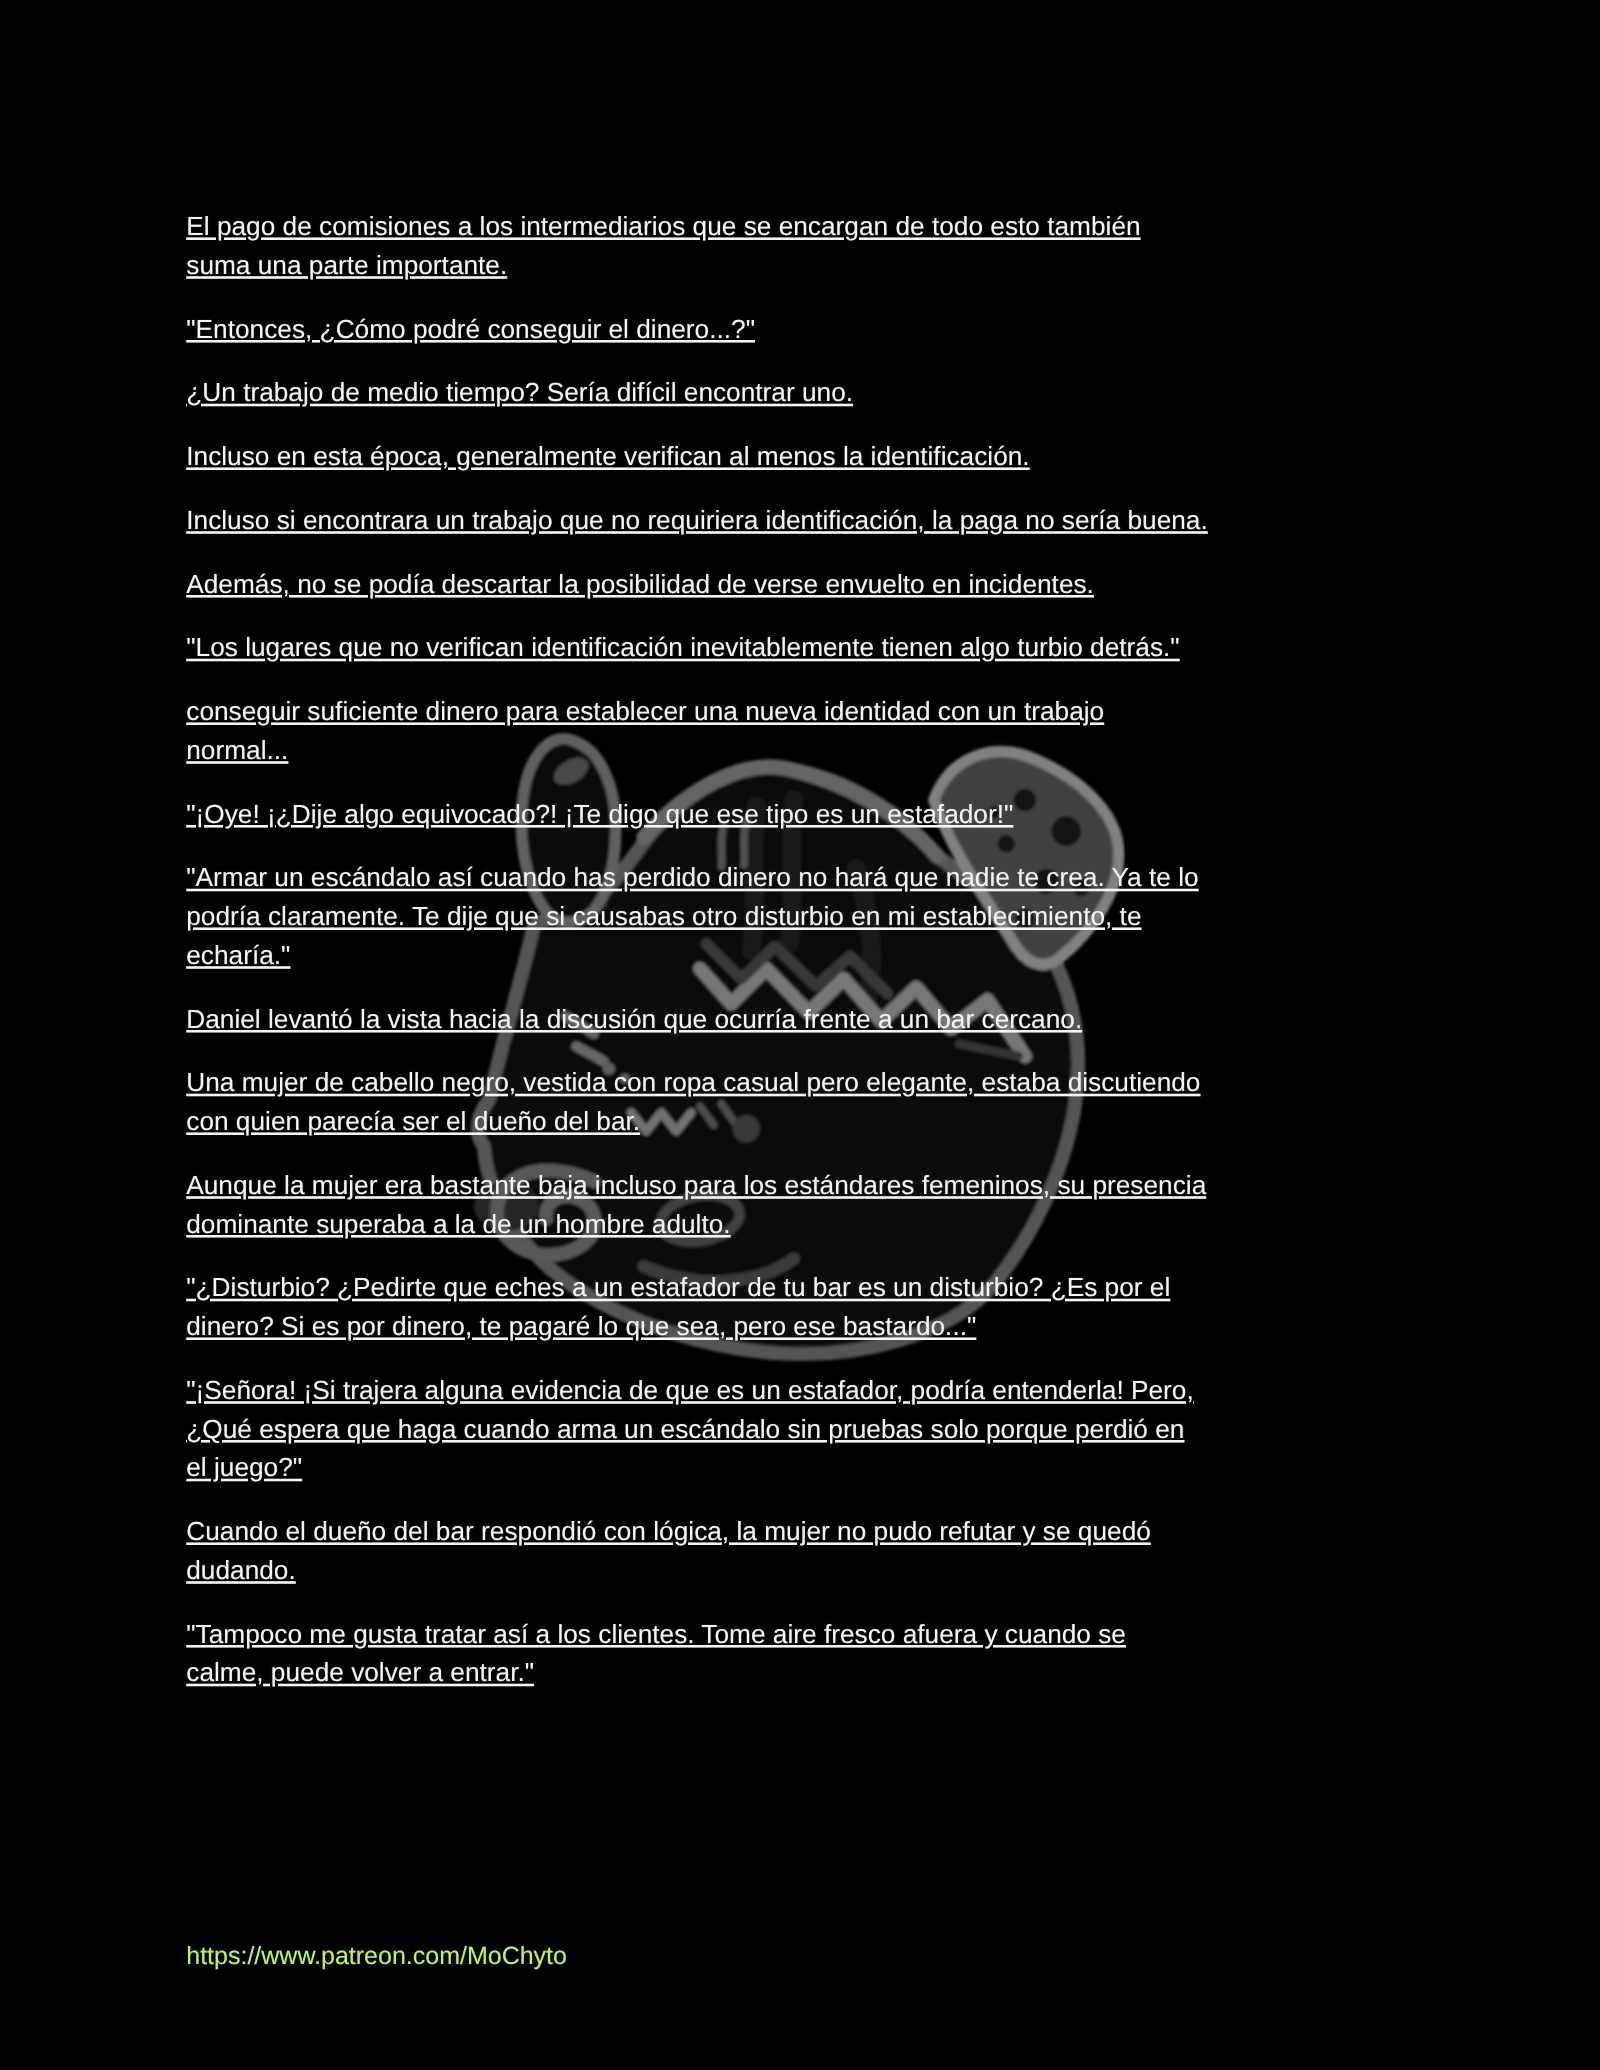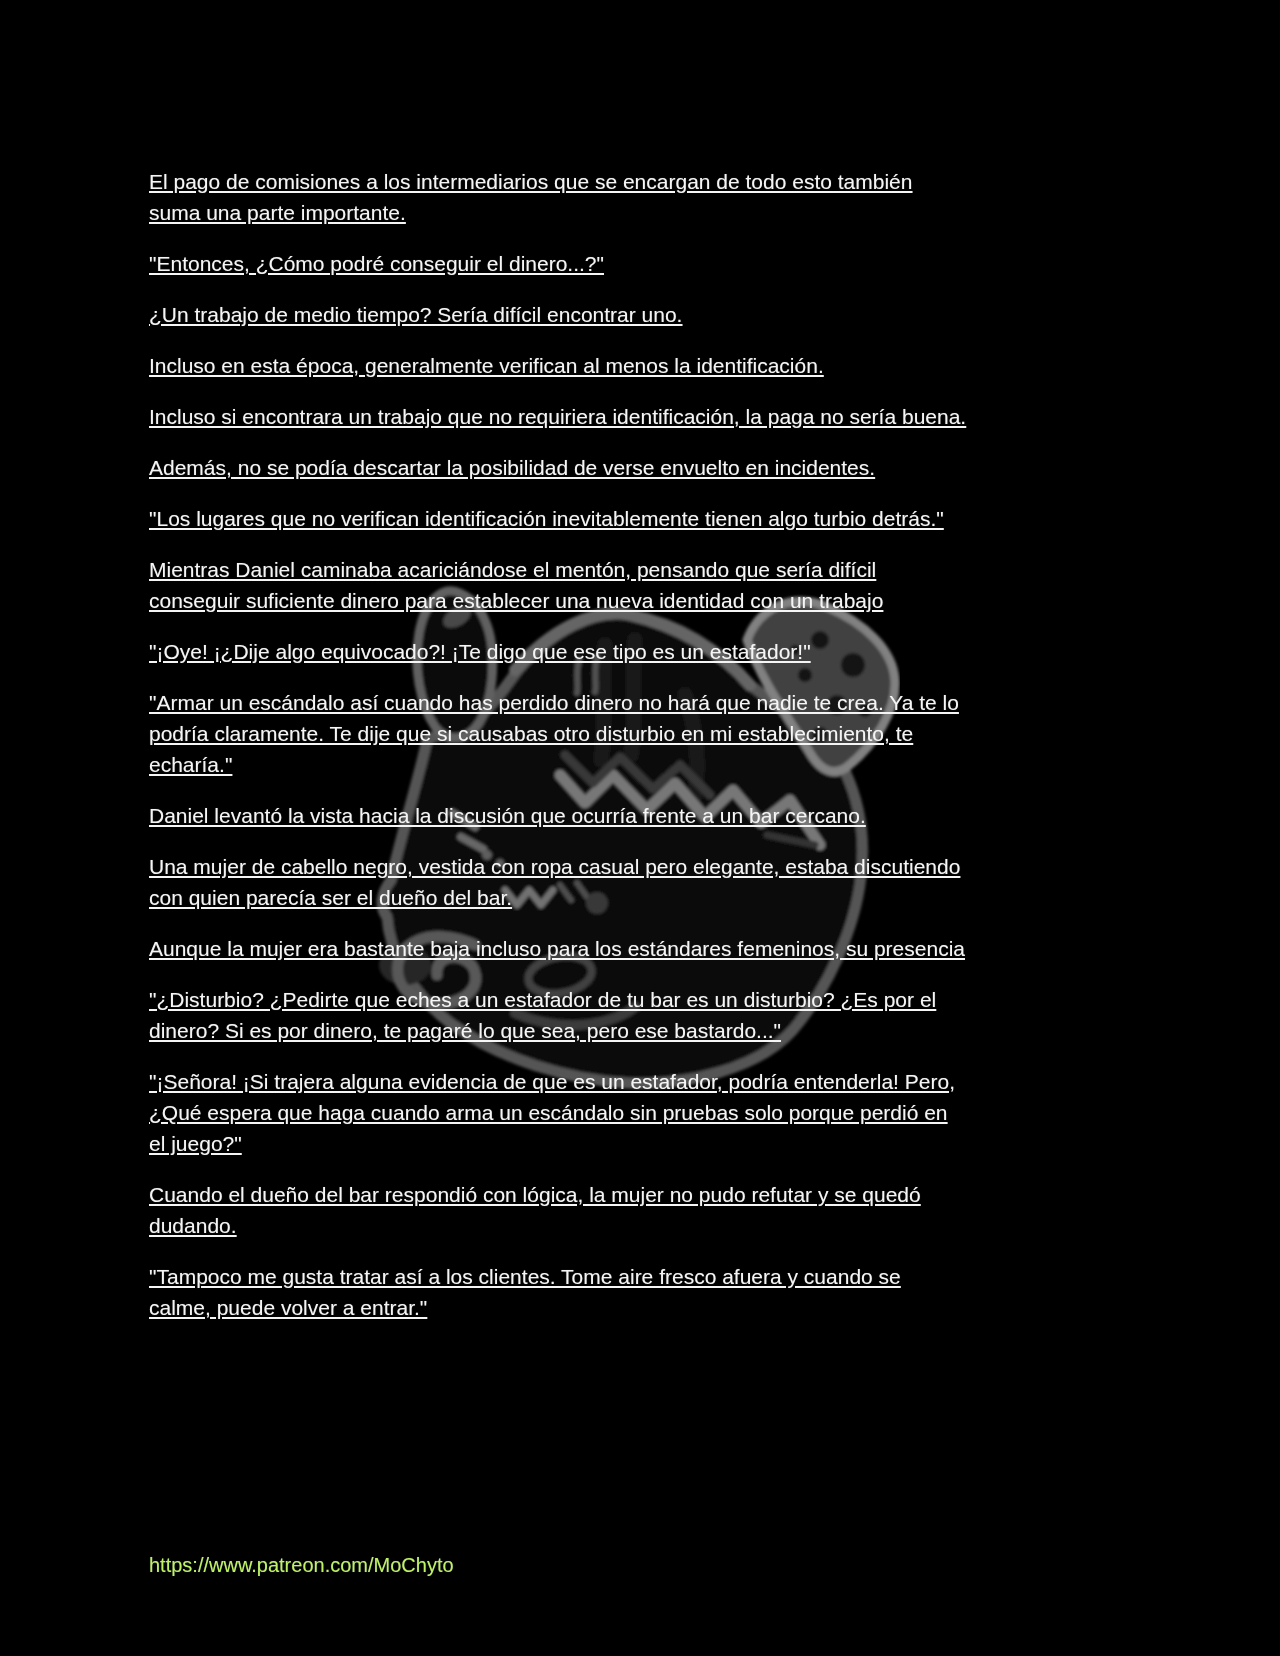--- a/index.html
+++ b/index.html
@@ -131,22 +131,22 @@
   <p>
     </p>
     <div class="ln">Además, no se podía descartar la posibilidad de verse envuelto en incidentes.</div>
   <p></p>
   <p>
     </p>
     <div class="ln">"Los lugares que no verifican identificación inevitablemente tienen algo turbio detrás."</div>
   <p></p>
   <p>
     </p>
-    <div class="ln">Mientras Daniel caminaba acariciándose el mentón, pensando que sería difícil</div>
     <div class="ln">conseguir suficiente dinero para establecer una nueva identidad con un trabajo</div>
+    <div class="ln">normal...</div>
   <p></p>
   <p>
     </p>
     <div class="ln">"¡Oye! ¡¿Dije algo equivocado?! ¡Te digo que ese tipo es un estafador!"</div>
   <p></p>
   <p>
     </p>
     <div class="ln">"Armar un escándalo así cuando has perdido dinero no hará que nadie te crea. Ya te lo</div>
     <div class="ln">podría claramente. Te dije que si causabas otro disturbio en mi establecimiento, te</div>
     <div class="ln">echaría."</div>
@@ -156,20 +156,21 @@
     <div class="ln">Daniel levantó la vista hacia la discusión que ocurría frente a un bar cercano.</div>
   <p></p>
   <p>
     </p>
     <div class="ln">Una mujer de cabello negro, vestida con ropa casual pero elegante, estaba discutiendo</div>
     <div class="ln">con quien parecía ser el dueño del bar.</div>
   <p></p>
   <p>
     </p>
     <div class="ln">Aunque la mujer era bastante baja incluso para los estándares femeninos, su presencia</div>
+    <div class="ln">dominante superaba a la de un hombre adulto.</div>
   <p></p>
   <p>
     </p>
     <div class="ln">"¿Disturbio? ¿Pedirte que eches a un estafador de tu bar es un disturbio? ¿Es por el</div>
     <div class="ln">dinero? Si es por dinero, te pagaré lo que sea, pero ese bastardo..."</div>
   <p></p>
   <p>
     </p>
     <div class="ln">"¡Señora! ¡Si trajera alguna evidencia de que es un estafador, podría entenderla! Pero,</div>
     <div class="ln">¿Qué espera que haga cuando arma un escándalo sin pruebas solo porque perdió en</div>

